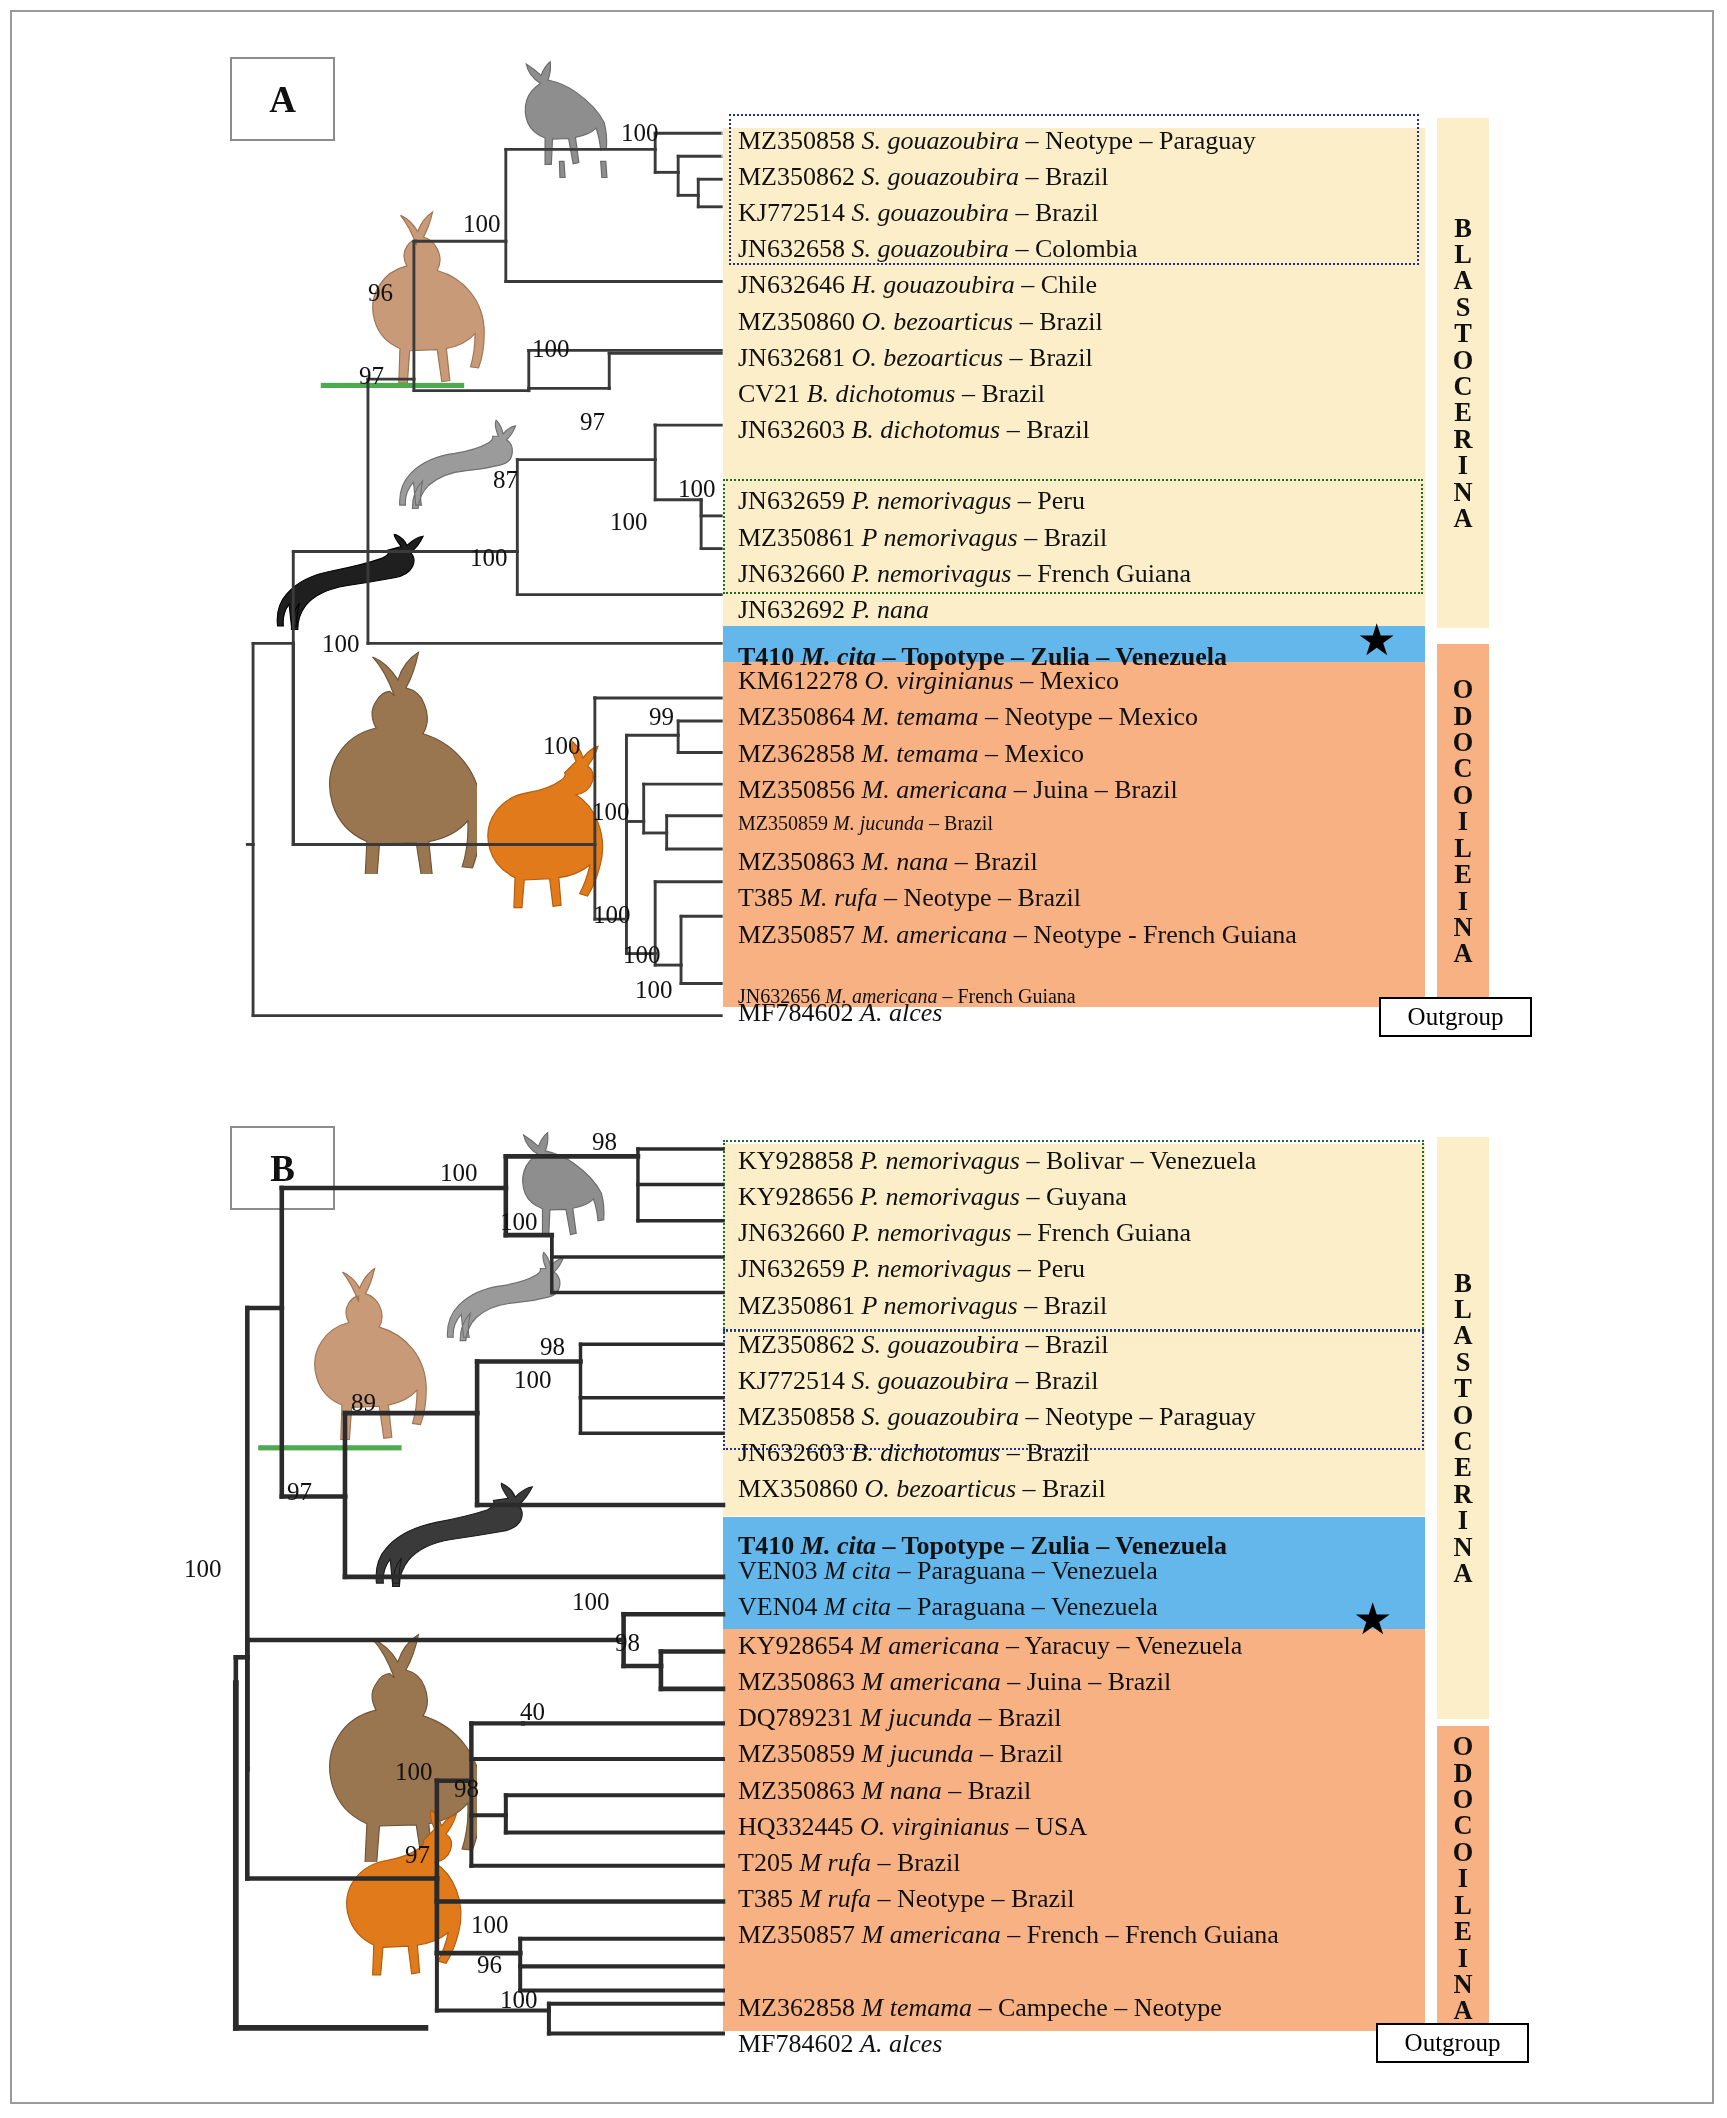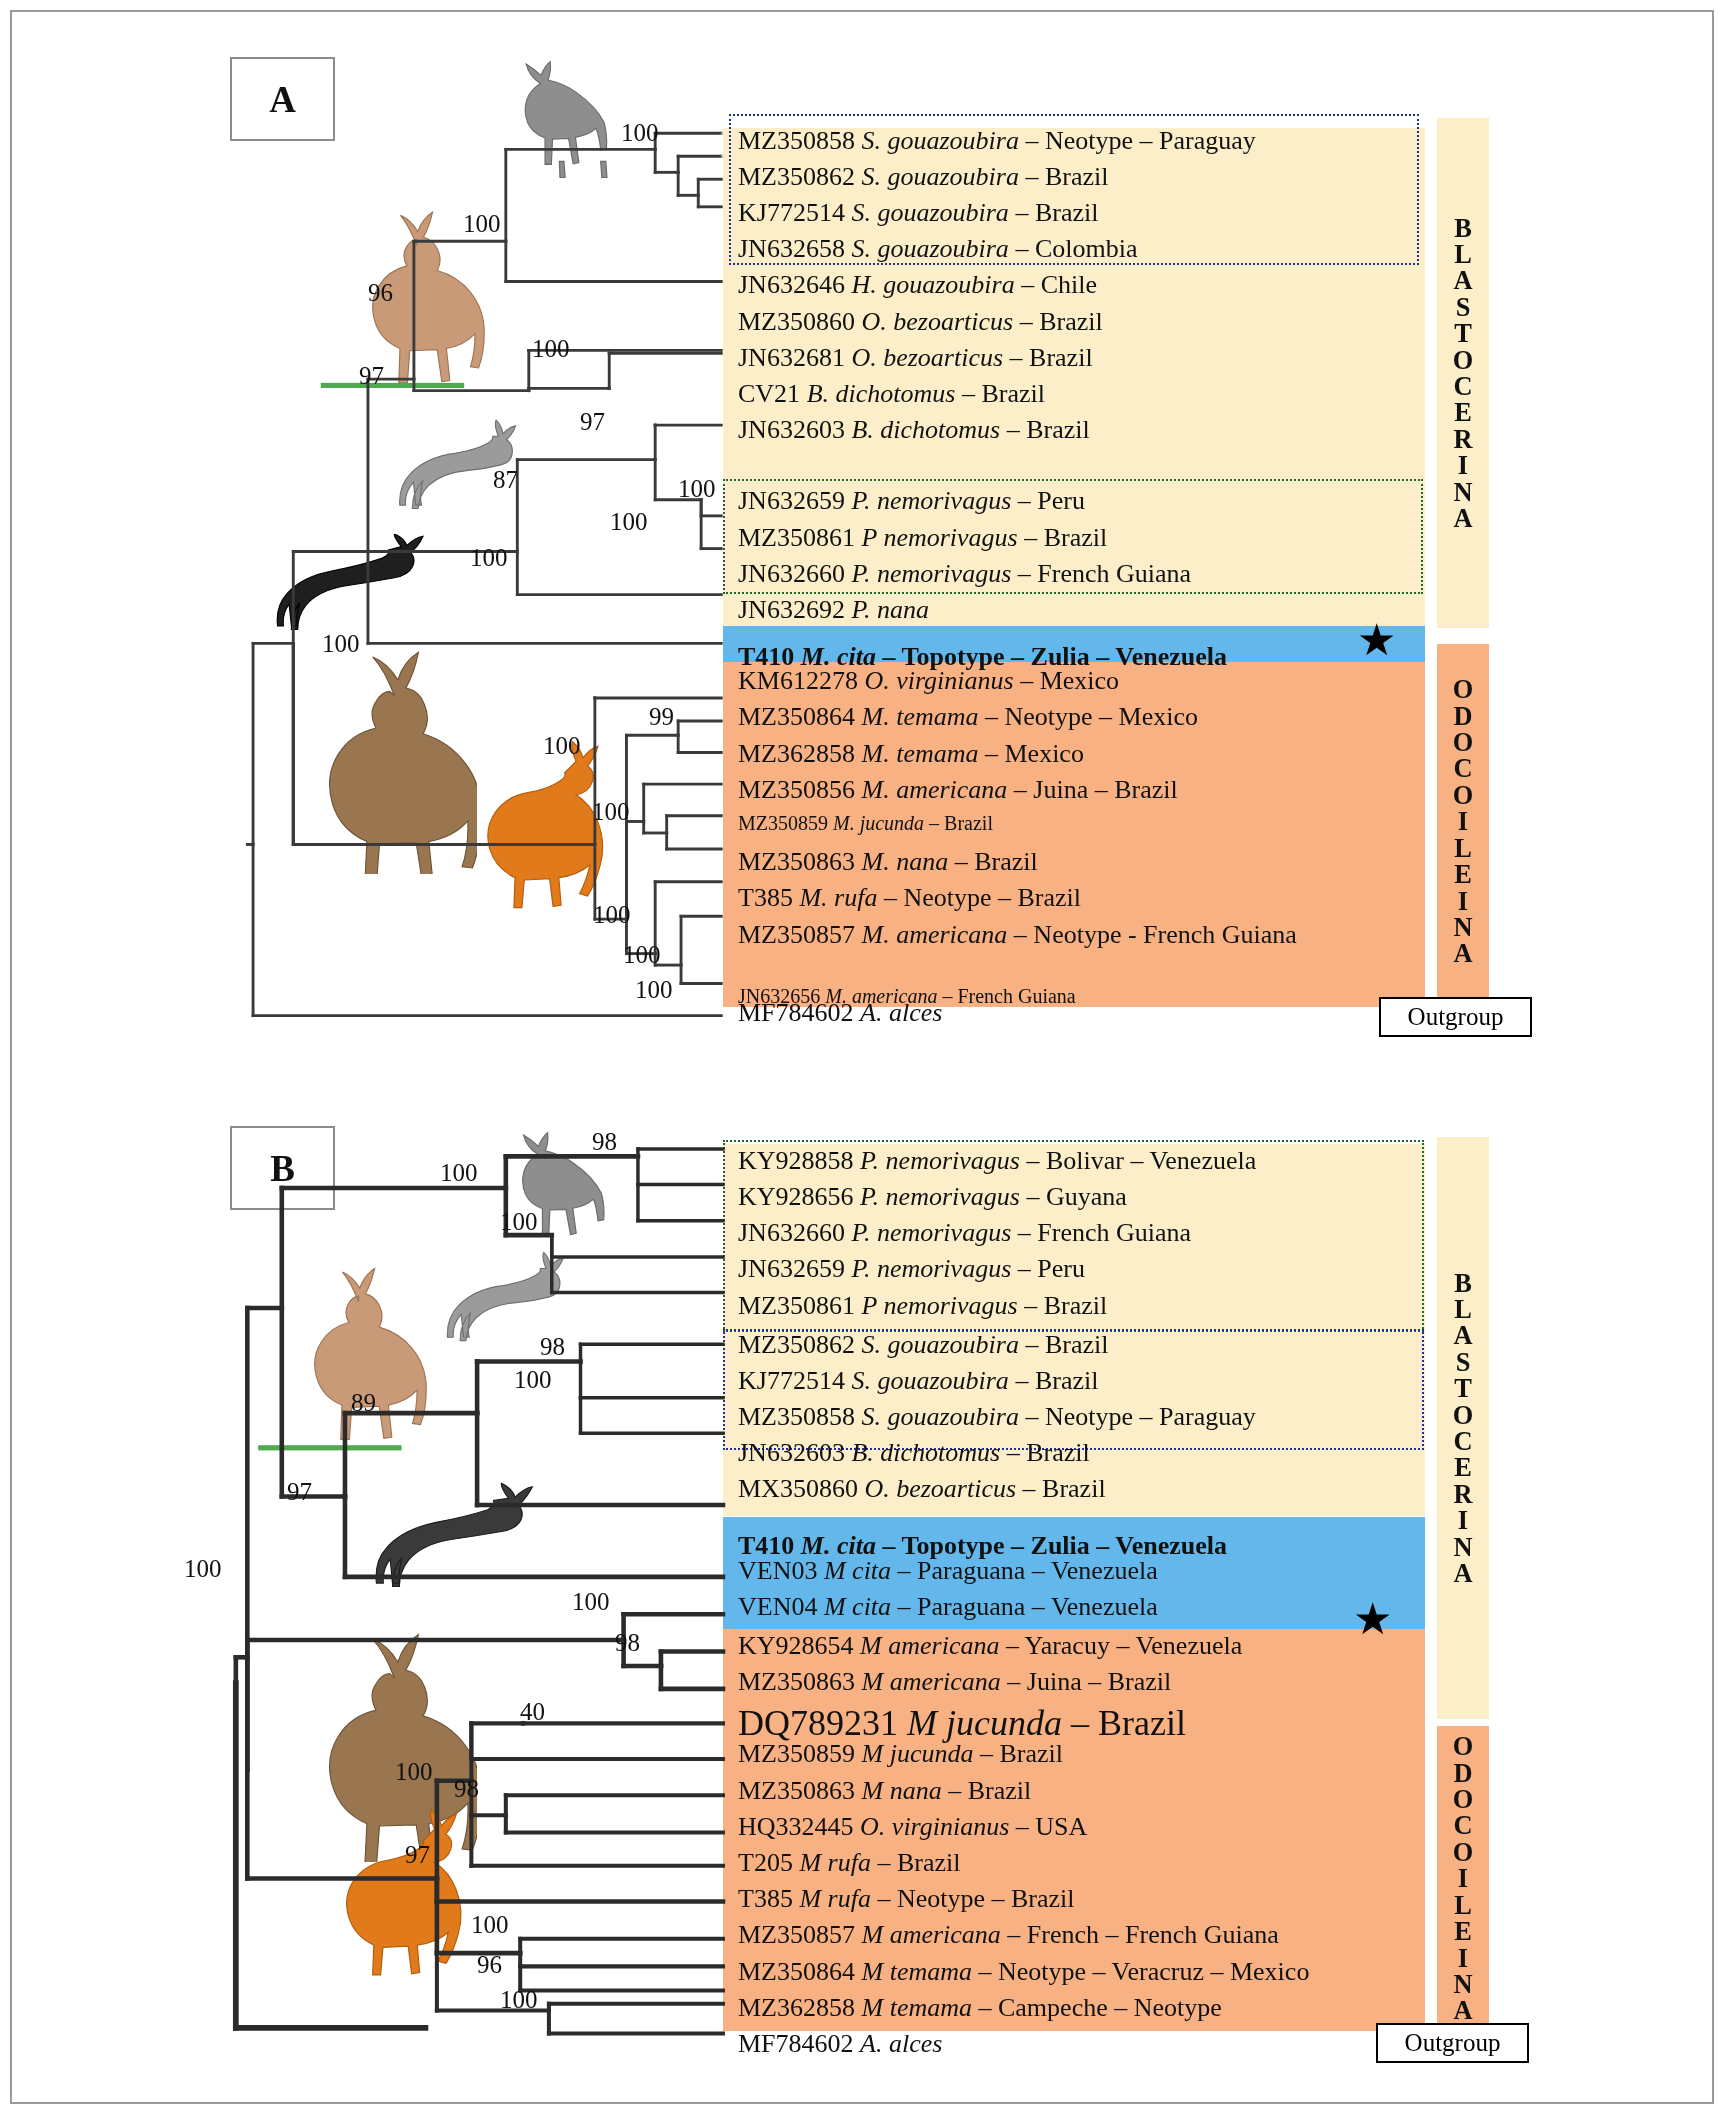--- a/index.html
+++ b/index.html
@@ -537,25 +537,24 @@
     <div class="row" style="left:738px;top:275px;font-size:26px;"><span>MZ350862</span> <i>S. gouazoubira</i><span> – Brazil</span></div>
     <div class="row" style="left:738px;top:311px;font-size:26px;"><span>KJ772514</span> <i>S. gouazoubira</i><span> – Brazil</span></div>
     <div class="row" style="left:738px;top:347px;font-size:26px;"><span>MZ350858</span> <i>S. gouazoubira</i><span> – Neotype – Paraguay</span></div>
     <div class="row" style="left:738px;top:383px;font-size:26px;"><span>JN632603</span> <i>B. dichotomus</i><span> – Brazil</span></div>
     <div class="row" style="left:738px;top:419px;font-size:26px;"><span>MX350860</span> <i>O. bezoarticus</i><span> – Brazil</span></div>
     <div class="row bold" style="left:738px;top:463px;font-size:26px;"><span>T410</span> <i>M. cita</i><span> – Topotype – Zulia – Venezuela</span></div>
     <div class="row" style="left:738px;top:501px;font-size:26px;"><span>VEN03</span> <i>M cita</i><span> – Paraguana – Venezuela</span></div>
     <div class="row" style="left:738px;top:537px;font-size:26px;"><span>VEN04</span> <i>M cita</i><span> – Paraguana – Venezuela</span></div>
     <div class="row" style="left:738px;top:576px;font-size:26px;"><span>KY928654</span> <i>M americana</i><span> – Yaracuy – Venezuela</span></div>
     <div class="row" style="left:738px;top:612px;font-size:26px;"><span>MZ350863</span> <i>M americana</i><span> – Juina – Brazil</span></div>
-    <div class="row" style="left:738px;top:648px;font-size:36px;"><span>DQ789231</span> <i>M jucunda</i><span> – Brazil</span></div>
+    <div class="row" style="left:738px;top:648px;font-size:26px;"><span>DQ789231</span> <i>M jucunda</i><span> – Brazil</span></div>
     <div class="row" style="left:738px;top:684px;font-size:26px;"><span>MZ350859</span> <i>M jucunda</i><span> – Brazil</span></div>
     <div class="row" style="left:738px;top:721px;font-size:26px;"><span>MZ350863</span> <i>M nana</i><span> – Brazil</span></div>
     <div class="row" style="left:738px;top:757px;font-size:26px;"><span>HQ332445</span> <i>O. virginianus</i><span> – USA</span></div>
     <div class="row" style="left:738px;top:793px;font-size:26px;"><span>T205</span> <i>M rufa</i><span> – Brazil</span></div>
     <div class="row" style="left:738px;top:829px;font-size:26px;"><span>T385</span> <i>M rufa</i><span> – Neotype – Brazil</span></div>
     <div class="row" style="left:738px;top:865px;font-size:26px;"><span>MZ350857</span> <i>M americana</i><span> – French – French Guiana</span></div>
-    <div class="row" style="left:738px;top:902px;font-size:26px;"><span>MZ350864</span> <i>M temama</i><span> – Neotype – Veracruz  – Mexico</span></div>
     <div class="row" style="left:738px;top:938px;font-size:26px;"><span>MZ362858</span> <i>M temama</i><span> – Campeche – Neotype</span></div>
     <div class="row" style="left:738px;top:974px;font-size:26px;"><span>MF784602</span> <i>A. alces</i></div>
   </div>
 </div>
 
 
 </body></html>

